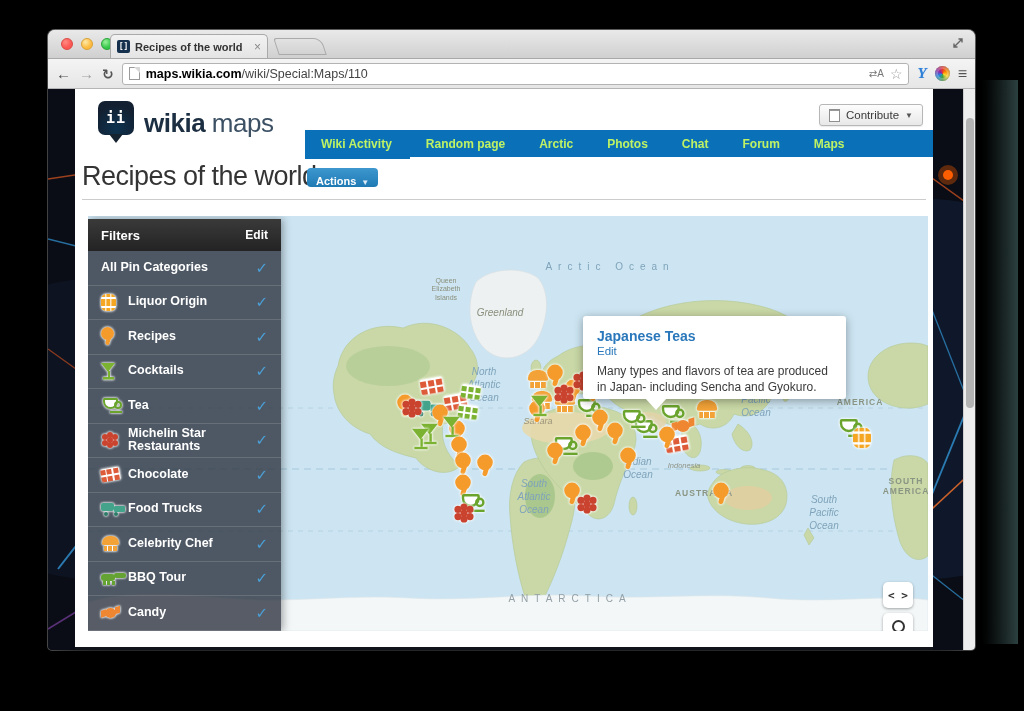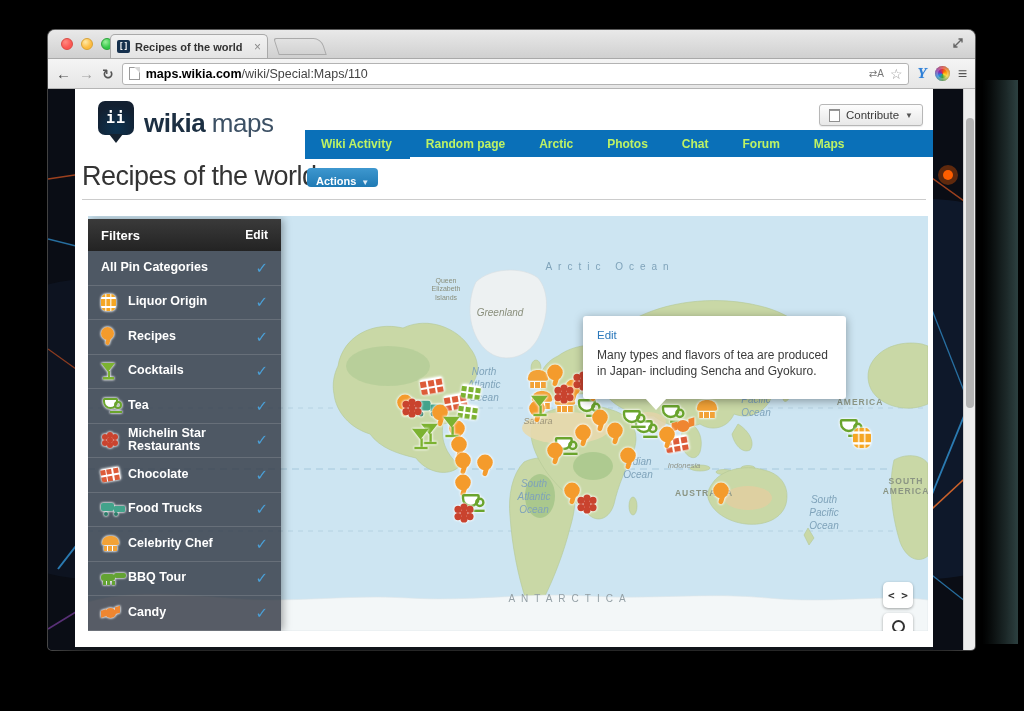--- a/index.html
+++ b/index.html
@@ -496,20 +496,21 @@
                   <span class="f-iconbox">
                     <span class="ic icon-candy"></span>
                   </span>
                   <span class="f-label">Candy</span>
                   <span class="f-check">✓</span>
                 </div>
               </div>
           </div>
 
           <div id="popup">
+            <div class="pp-title">Japanese Teas</div>
             <div class="pp-edit">Edit</div>
             <div class="pp-body">Many types and flavors of tea are produced in Japan- including Sencha and Gyokuro.</div>
           </div>
 
           <div class="map-ctl" id="embed-btn">&lt; &gt;</div>
           <div class="map-ctl" id="mag-btn">
               <span class="mag"></span>
             </div>
         </div>
 

